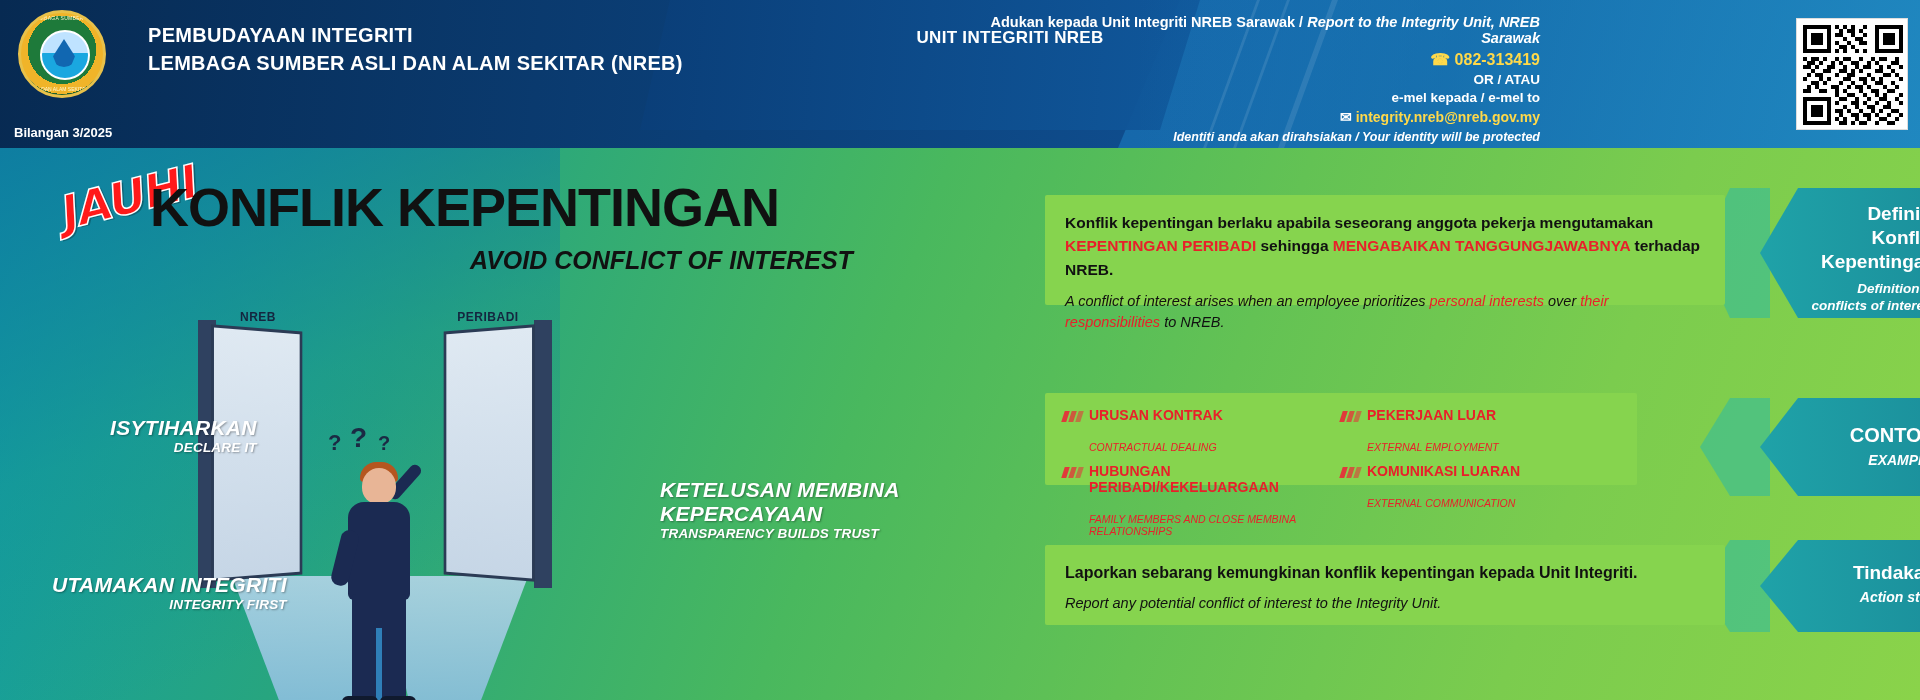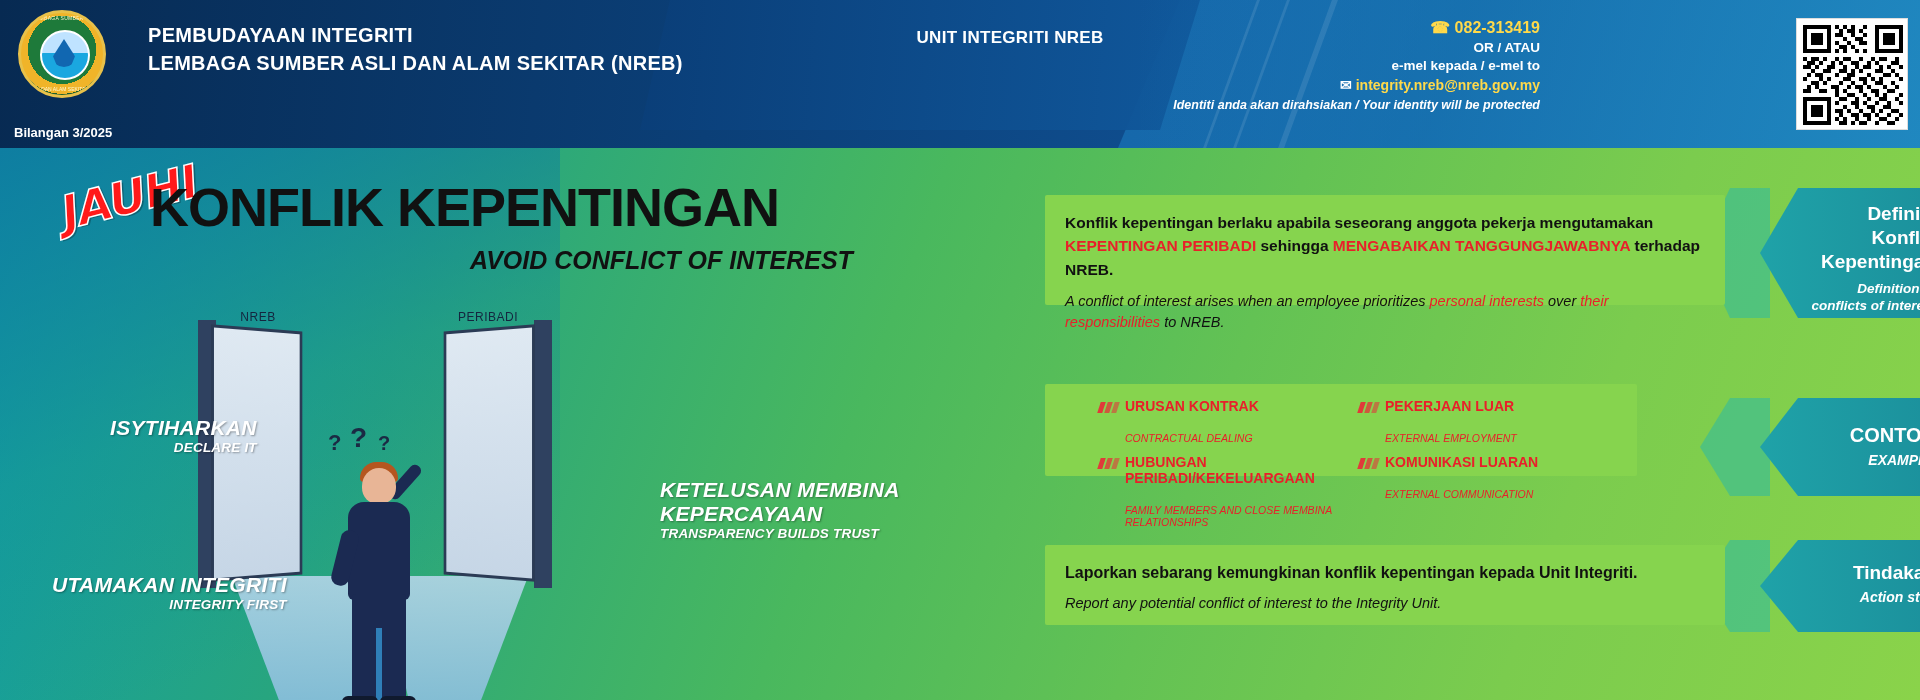--- a/index.html
+++ b/index.html
@@ -124,21 +124,21 @@
   .door {
     position:absolute; background: linear-gradient(180deg,#dfe9f2 0%, #c6d6e6 100%);
     border: 3px solid #2b3b55;
   }
   .door-left { left: 60px; top: 30px; width: 96px; height: 250px; transform: perspective(500px) rotateY(18deg); }
   .door-right { left: 290px; top: 30px; width: 96px; height: 250px; transform: perspective(500px) rotateY(-18deg); }
   .door-frame-left { left: 48px; top: 22px; width: 18px; height: 268px; background:#2f4160; border:none;}
   .door-frame-right { left: 384px; top: 22px; width: 18px; height: 268px; background:#2f4160; border:none;}
   .door-label {
     position:absolute; top: 12px; width: 96px; text-align:center;
-    font-size: 12px; font-weight: normal; color:#14263f; letter-spacing:.5px;
+    font-size: 12px; font-weight: bold; color:#14263f; letter-spacing:.5px;
   }
   .door-label.l { left: 60px; }
   .door-label.r { left: 290px; }
   .floor-l {
     position:absolute; left: 40px; top: 278px; width: 190px; height: 180px;
     background: linear-gradient(180deg,#bcd8ee 0%, #7fb6e0 100%);
     clip-path: polygon(22% 0, 100% 0, 78% 100%, 58% 100%);
     opacity:.85;
   }
   .floor-r {
@@ -169,21 +169,21 @@
   .cap-declare .small { text-align: right; }
   .cap-trust { left: 660px; top: 330px; }
   .cap-integrity { left: 52px; top: 425px; }
   .cap-integrity .small { text-align: right; }
 
   
   .panel {
     position:absolute; background: #86d44e; border-radius: 2px;
   }
   .panel.p1 { left: 1045px; top: 195px; width: 680px; height: 110px; }
-  .panel.p2 { left: 1045px; top: 384px; width: 592px; height: 92px; padding-left: 36px; }
+  .panel.p2 { left: 1045px; top: 393px; width: 592px; height: 92px; }
   .panel.p3 { left: 1045px; top: 545px; width: 680px; height: 80px; }
   .panel-inner { padding: 16px 20px; }
   .p-ml { font-size: 15.5px; font-weight: bold; color:#111; line-height: 1.5; }
   .p-ml .red { color:#e8202a; }
   .p-en { font-size: 14.5px; font-style: italic; color:#111; line-height: 1.45; margin-top: 10px; }
   .p-en .red { color:#e8202a; }
   .p3 .p-ml { font-size: 16px; }
   .p3 .p-en { margin-top: 8px; }
 
   
@@ -253,20 +253,21 @@
 
     <div class="hdr-title">
       <div class="l1">PEMBUDAYAAN INTEGRITI</div>
       <div class="l2">LEMBAGA SUMBER ASLI DAN ALAM SEKITAR (NREB)</div>
     </div>
 
     <div class="hdr-unit">UNIT INTEGRITI NREB</div>
     <div class="bilangan">Bilangan 3/2025</div>
 
     <div class="hdr-right">
+      <div class="r1"><span>Adukan kepada Unit Integriti NREB Sarawak / </span><i>Report to the Integrity Unit, NREB Sarawak</i></div>
       <div class="phone"><span>☎</span> <span>082-313419</span></div>
       <div class="or">OR / ATAU</div>
       <div class="emel">e-mel kepada / e-mel to</div>
       <div class="mail"><span class="ic">✉</span><span>integrity.nreb@nreb.gov.my</span></div>
       <div class="protect">Identiti anda akan dirahsiakan / Your identity will be protected</div>
     </div>
 
     <div class="qr">
       <svg width="100" height="100" viewBox="0 0 25 25" shape-rendering="crispEdges">
         <rect width="25" height="25" fill="#fff"></rect>

